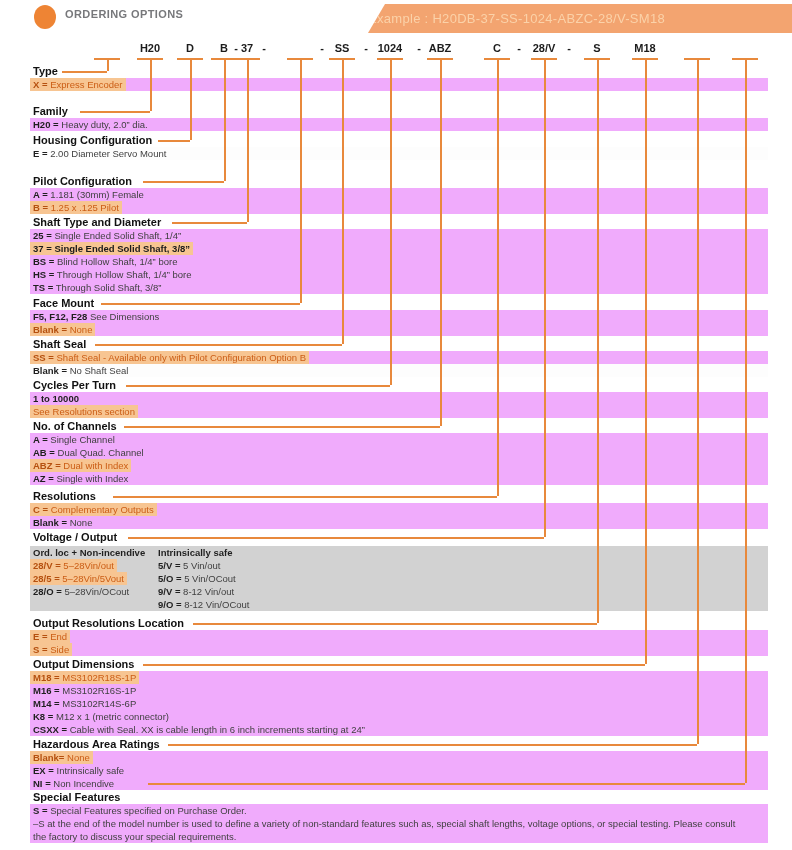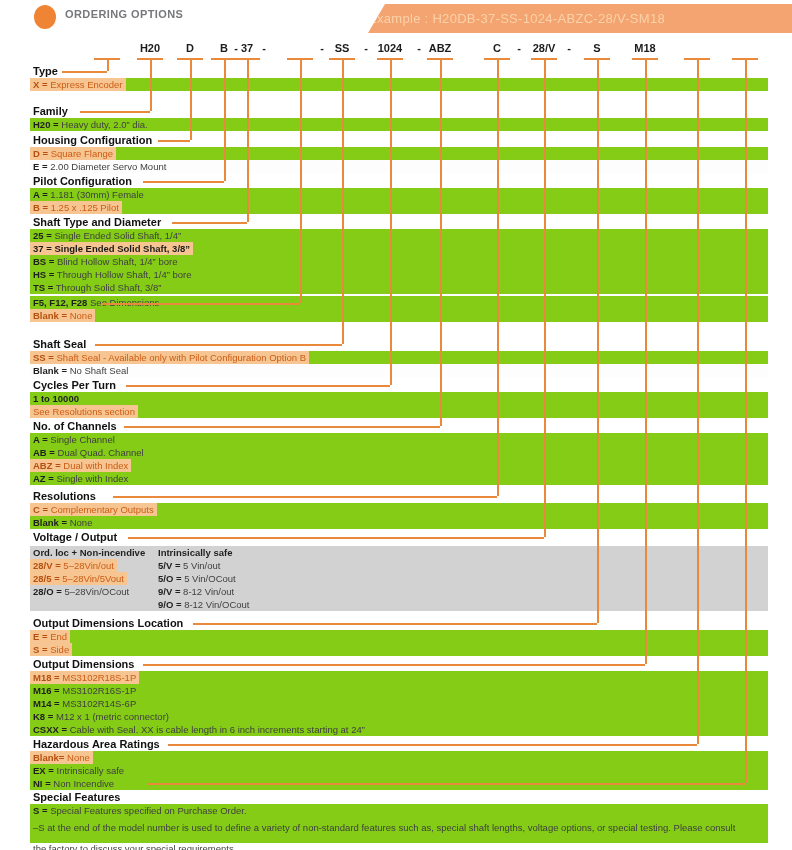--- a/index.html
+++ b/index.html
@@ -14,23 +14,23 @@
   
   .seg{position:absolute;top:42px;width:60px;text-align:center;font-size:11px;font-weight:bold;color:#1c1c1c;}
   
   .cap,.vline,.leader{position:absolute;background:#e8893c;z-index:5;}
   .cap{height:1.5px;width:26px;top:58px;}
   .vline{width:1.5px;top:59px;}
   .leader{height:1.5px;}
   
   .section{position:absolute;left:30px;width:738px;z-index:1;}
   .sec-header{height:14px;line-height:14px;font-size:11px;font-weight:bold;color:#111;padding-left:3px;}
-  .row{height:13px;line-height:13px;background:#84cc16;font-size:9.5px;color:#3f3f3f;white-space:nowrap;}
+  .row{height:13px;line-height:13px;background:#f0abfc;font-size:9.5px;color:#3f3f3f;white-space:nowrap;}
   .row.white{background:#fdfdfd;}
-  .row.tall{height:26px;line-height:21px;white-space:normal;padding-right:28px;}
+  .row.tall{height:26px;line-height:13px;white-space:normal;padding-right:28px;}
   .row b{color:#1f1f1f;}
   .cell{display:inline-block;padding:0 3px;}
   .cell.hl{background:#f7c592;color:#cb5d15;}
   .cell.hl b{color:#b5500f;}
   .cell.boldall{color:#1a1a1a;font-weight:bold;}
   .cell.boldall b{color:#1a1a1a;}
   .vblock{margin-top:2px;background:#d2d2d2;height:65px;position:relative;}
   .vcol{position:absolute;top:0;}
   .vcol .row{background:transparent;}
   .vcol-h{height:13px;line-height:13px;font-size:9.5px;font-weight:bold;color:#1f1f1f;padding-left:3px;}
@@ -125,21 +125,20 @@
   <div class="section" style="top:104px">
     <div class="sec-header">Family</div>
     <div>
         <div class="row"><span class="cell"><b>H20 =</b> Heavy duty, 2.0” dia.</span></div>
       </div>
   </div>
 
   <div class="section" style="top:133px">
     <div class="sec-header">Housing Configuration</div>
     <div>
-        <div class="row"><span class="cell hl"><b>D =</b> Square Flange</span></div>
         <div class="row white"><span class="cell"><b>E =</b> 2.00 Diameter Servo Mount</span></div>
       </div>
   </div>
 
   <div class="section" style="top:174px">
     <div class="sec-header">Pilot Configuration</div>
     <div>
         <div class="row"><span class="cell"><b>A =</b> 1.181 (30mm) Female</span></div>
         <div class="row"><span class="cell hl"><b>B =</b> 1.25 x .125 Pilot</span></div>
       </div>
@@ -150,20 +149,21 @@
     <div>
         <div class="row"><span class="cell"><b>25 =</b> Single Ended Solid Shaft, 1/4”</span></div>
         <div class="row"><span class="cell hl boldall"><b>37 =</b> Single Ended Solid Shaft,  3/8”</span></div>
         <div class="row"><span class="cell"><b>BS =</b> Blind Hollow Shaft, 1/4” bore</span></div>
         <div class="row"><span class="cell"><b>HS =</b> Through Hollow Shaft, 1/4” bore</span></div>
         <div class="row"><span class="cell"><b>TS =</b> Through Solid Shaft, 3/8”</span></div>
       </div>
   </div>
 
   <div class="section" style="top:296px">
+    <div class="sec-header">Face Mount</div>
     <div>
         <div class="row"><span class="cell"><b>F5, F12, F28</b> See Dimensions</span></div>
         <div class="row"><span class="cell hl"><b>Blank =</b> None</span></div>
       </div>
   </div>
 
   <div class="section" style="top:337px">
     <div class="sec-header">Shaft Seal</div>
     <div>
         <div class="row"><span class="cell hl"><b>SS =</b> Shaft Seal - Available only with Pilot Configuration Option B</span></div>
@@ -214,21 +214,21 @@
             <div class="row"><span class="cell"><b>5/V =</b> 5 Vin/out</span></div>
             <div class="row"><span class="cell"><b>5/O =</b> 5 Vin/OCout</span></div>
             <div class="row"><span class="cell"><b>9/V =</b> 8-12 Vin/out</span></div>
             <div class="row"><span class="cell"><b>9/O =</b> 8-12 Vin/OCout</span></div>
           </div>
       </div>
     </div>
   </div>
 
   <div class="section" style="top:616px">
-    <div class="sec-header">Output Dimensions Location</div>
+    <div class="sec-header">Output Resolutions Location</div>
     <div>
         <div class="row"><span class="cell hl"><b>E =</b> End</span></div>
         <div class="row"><span class="cell hl"><b>S =</b> Side</span></div>
       </div>
   </div>
 
   <div class="section" style="top:657px">
     <div class="sec-header">Output Dimensions</div>
     <div>
         <div class="row"><span class="cell hl"><b>M18 =</b> MS3102R18S-1P</span></div>

